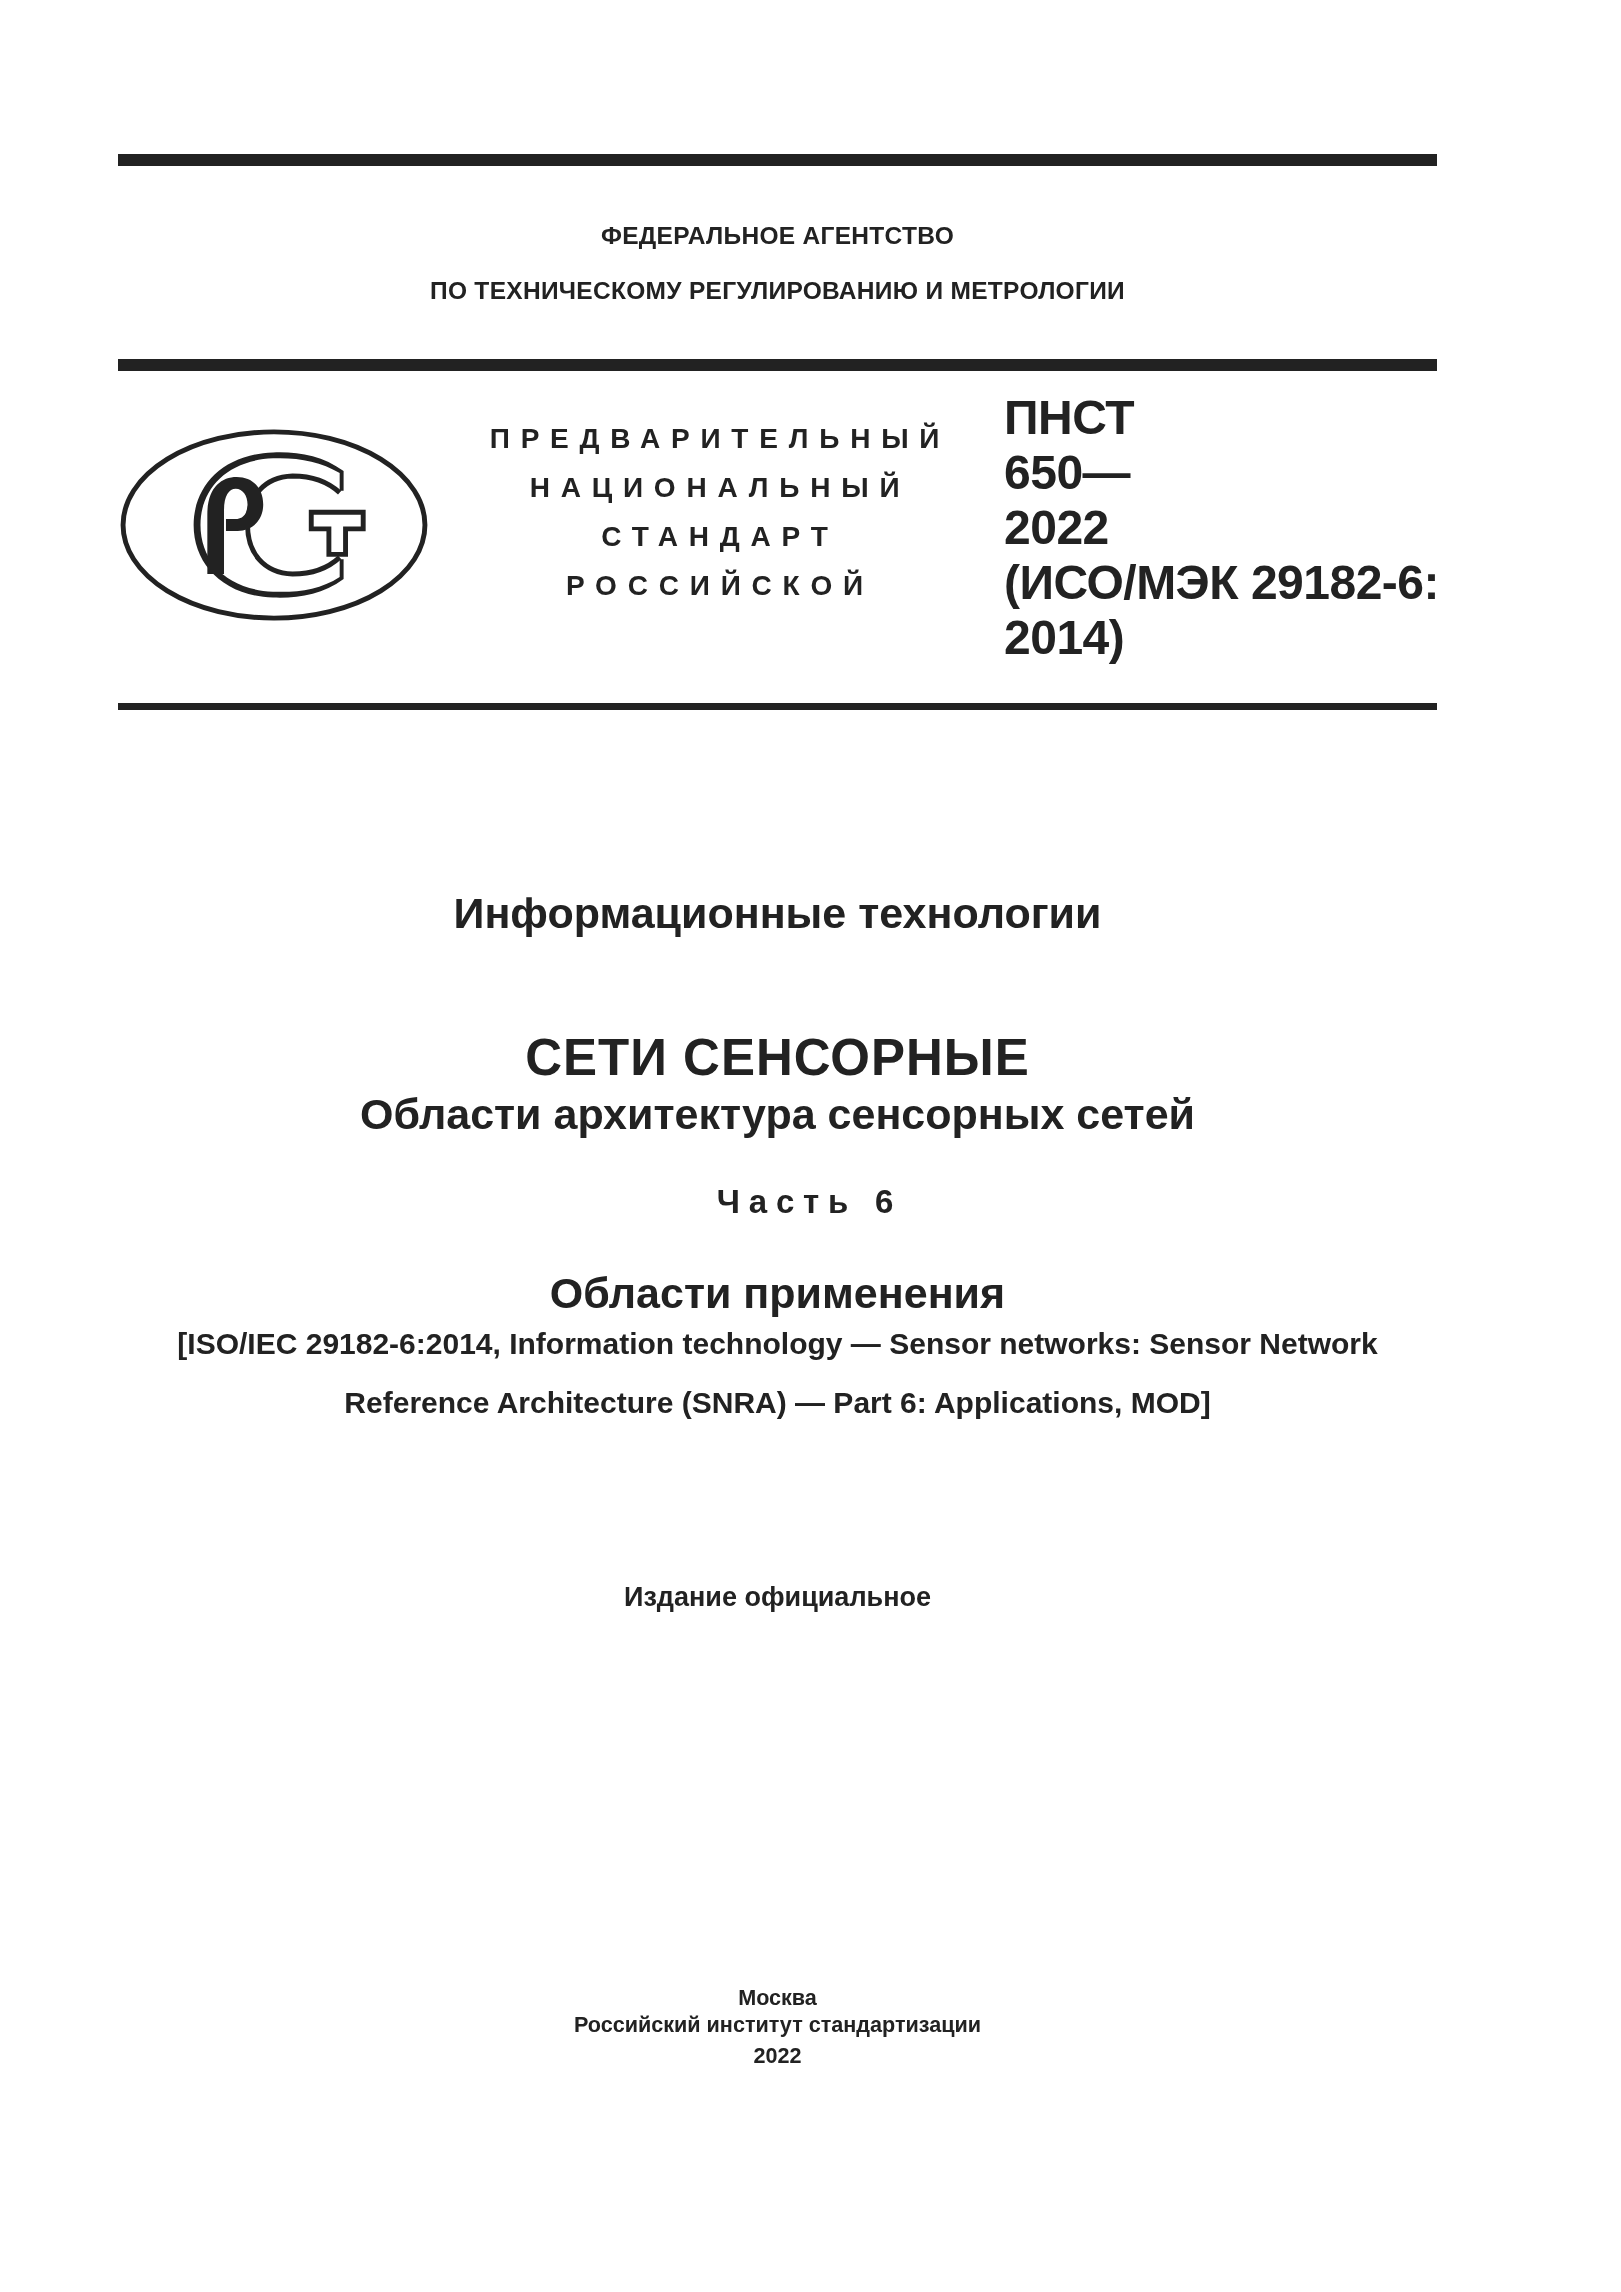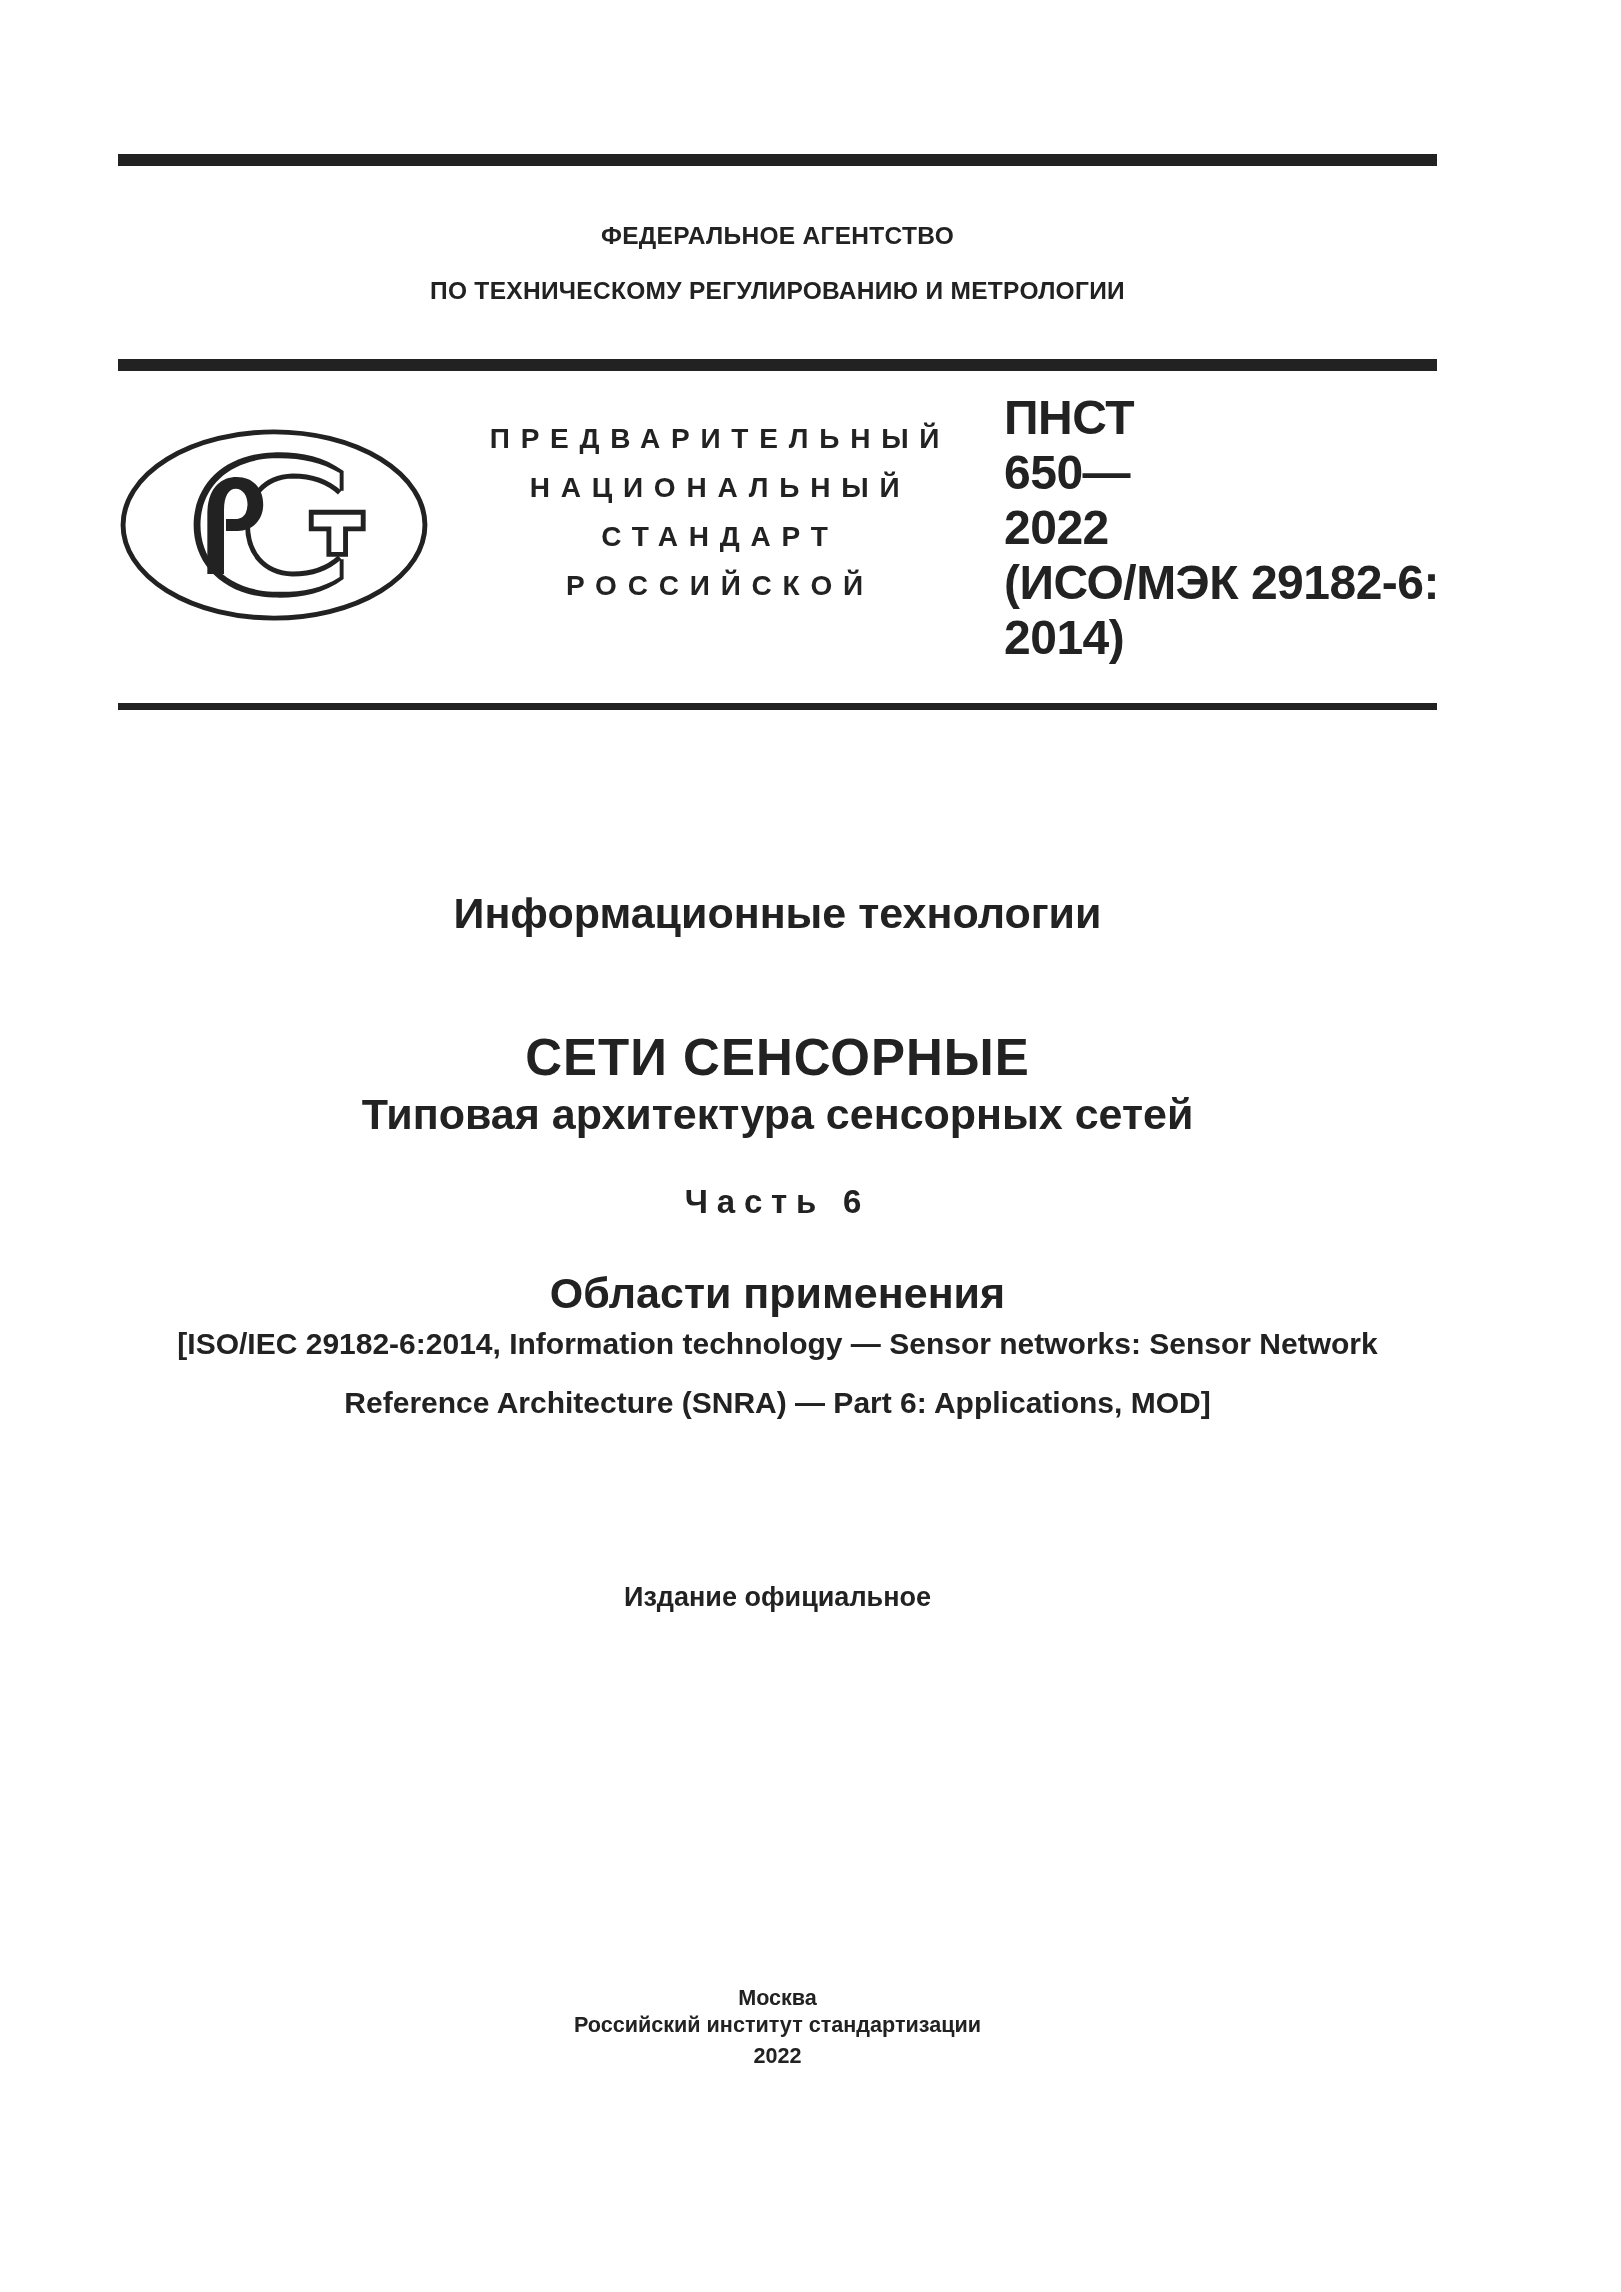--- a/index.html
+++ b/index.html
@@ -21,21 +21,21 @@
     .std-type { position: absolute; left: 431px; width: 578px; top: 414px; text-align: center; font-weight: bold; font-size: 28px; letter-spacing: 10.8px; line-height: 49px; }
     .std-type div { white-space: nowrap; }
 
     .designation { position: absolute; left: 983px; top: 390px; font-weight: bold; font-size: 48px; line-height: 55px; letter-spacing: -0.5px; }
     .designation div { white-space: nowrap; margin-left: 21px; }
 
     .center { position: absolute; left: 0; width: 1555px; text-align: center; font-weight: bold; white-space: nowrap; }
     .t-domain { top: 889px; font-size: 43px; }
     .t-main { top: 985px; font-size: 51px; letter-spacing: 1px; margin-top: 43px; }
     .t-sub { top: 1090px; font-size: 43px; }
-    .t-part { top: 1183px; font-size: 33px; letter-spacing: 8.8px; }
+    .t-part { top: 1183px; font-size: 33px; letter-spacing: 8.8px; padding-left: 32px; }
     .t-partname { top: 1241px; font-size: 43px; margin-top: 28px; }
     .t-ref1 { top: 1327px; font-size: 30px; }
     .t-ref2 { top: 1386px; font-size: 30px; }
     .t-official { top: 1582px; font-size: 27px; }
     .t-city { top: 1985px; font-size: 21.6px; }
     .t-publisher { top: 2012px; font-size: 21.6px; }
     .t-year { top: 2043px; font-size: 21.6px; }
   </style>
 </head>
 <body>
@@ -73,21 +73,21 @@
   <div>650—</div>
   <div>2022</div>
   <div>(ИСО/МЭК 29182-6:</div>
   <div>2014)</div>
 </div>
 
 <div class="rule rule-bot"></div>
 
 <div class="center t-domain">Информационные технологии</div>
 <div class="center t-main">СЕТИ СЕНСОРНЫЕ</div>
-<div class="center t-sub">Типовая архитектура сенсорных сетей</div>
+<div class="center t-sub">Области архитектура сенсорных сетей</div>
 <div class="center t-part">Часть 6</div>
 <div class="center t-partname">Области применения</div>
 <div class="center t-ref1">[ISO/IEC 29182-6:2014, Information technology — Sensor networks: Sensor Network</div>
 <div class="center t-ref2">Reference Architecture (SNRA) — Part 6: Applications, MOD]</div>
 
 <div class="center t-official">Издание официальное</div>
 
 <div class="center t-city">Москва</div>
 <div class="center t-publisher">Российский институт стандартизации</div>
 <div class="center t-year">2022</div>

